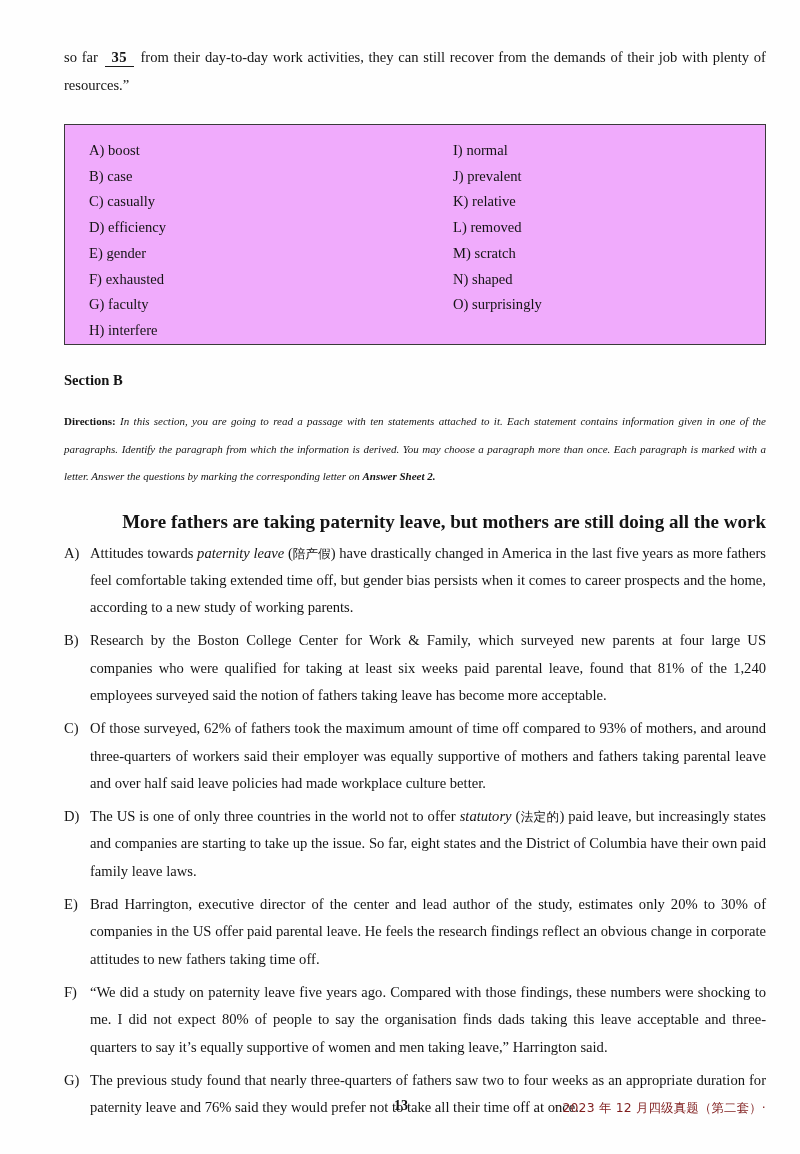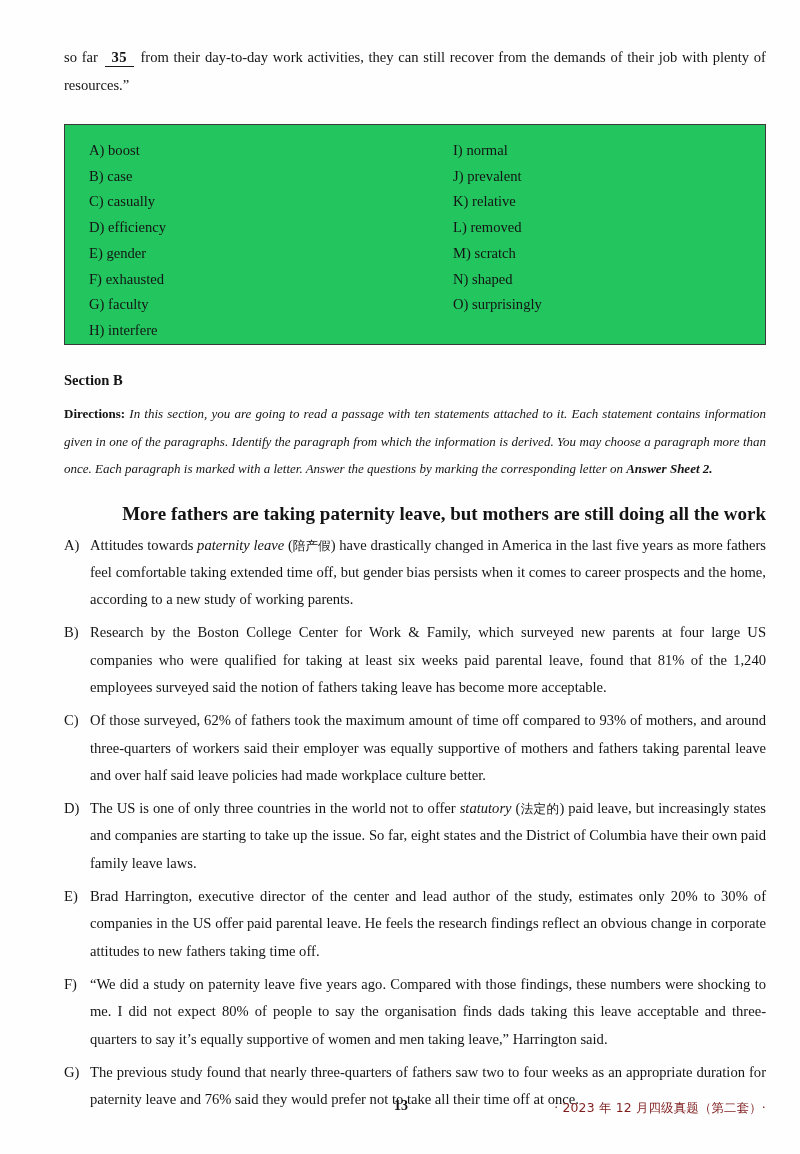--- a/index.html
+++ b/index.html
@@ -44,21 +44,21 @@
     letter-spacing: 0.3px;
   }
 
   
   .wordbank {
     margin-top: 25px;
     border: 1.2px solid #3a3a3a;
     height: 221px;
     box-sizing: border-box;
     position: relative;
-    background: #22c55e;
+    background: #f0abfc;
   }
   .wb-col {
     position: absolute;
     top: 13px;
   }
   .wb-col.left { left: 24px; }
   .wb-col.right { left: 388px; }
   .wb-item {
     font-size: 14.6px;
     line-height: 25.7px;
@@ -66,22 +66,22 @@
   }
 
   
   .section-head {
     margin-top: 24px;
     font-size: 14.6px;
     font-weight: bold;
     line-height: 22px;
   }
   .directions {
-    margin-top: 9px;
-    font-size: 13px;
+    margin-top: 17px;
+    font-size: 11px;
     line-height: 27.5px;
     text-align: justify;
   }
   .directions .lead {
     font-weight: bold;
     font-style: normal;
   }
   .directions .body-it {
     font-style: italic;
   }

